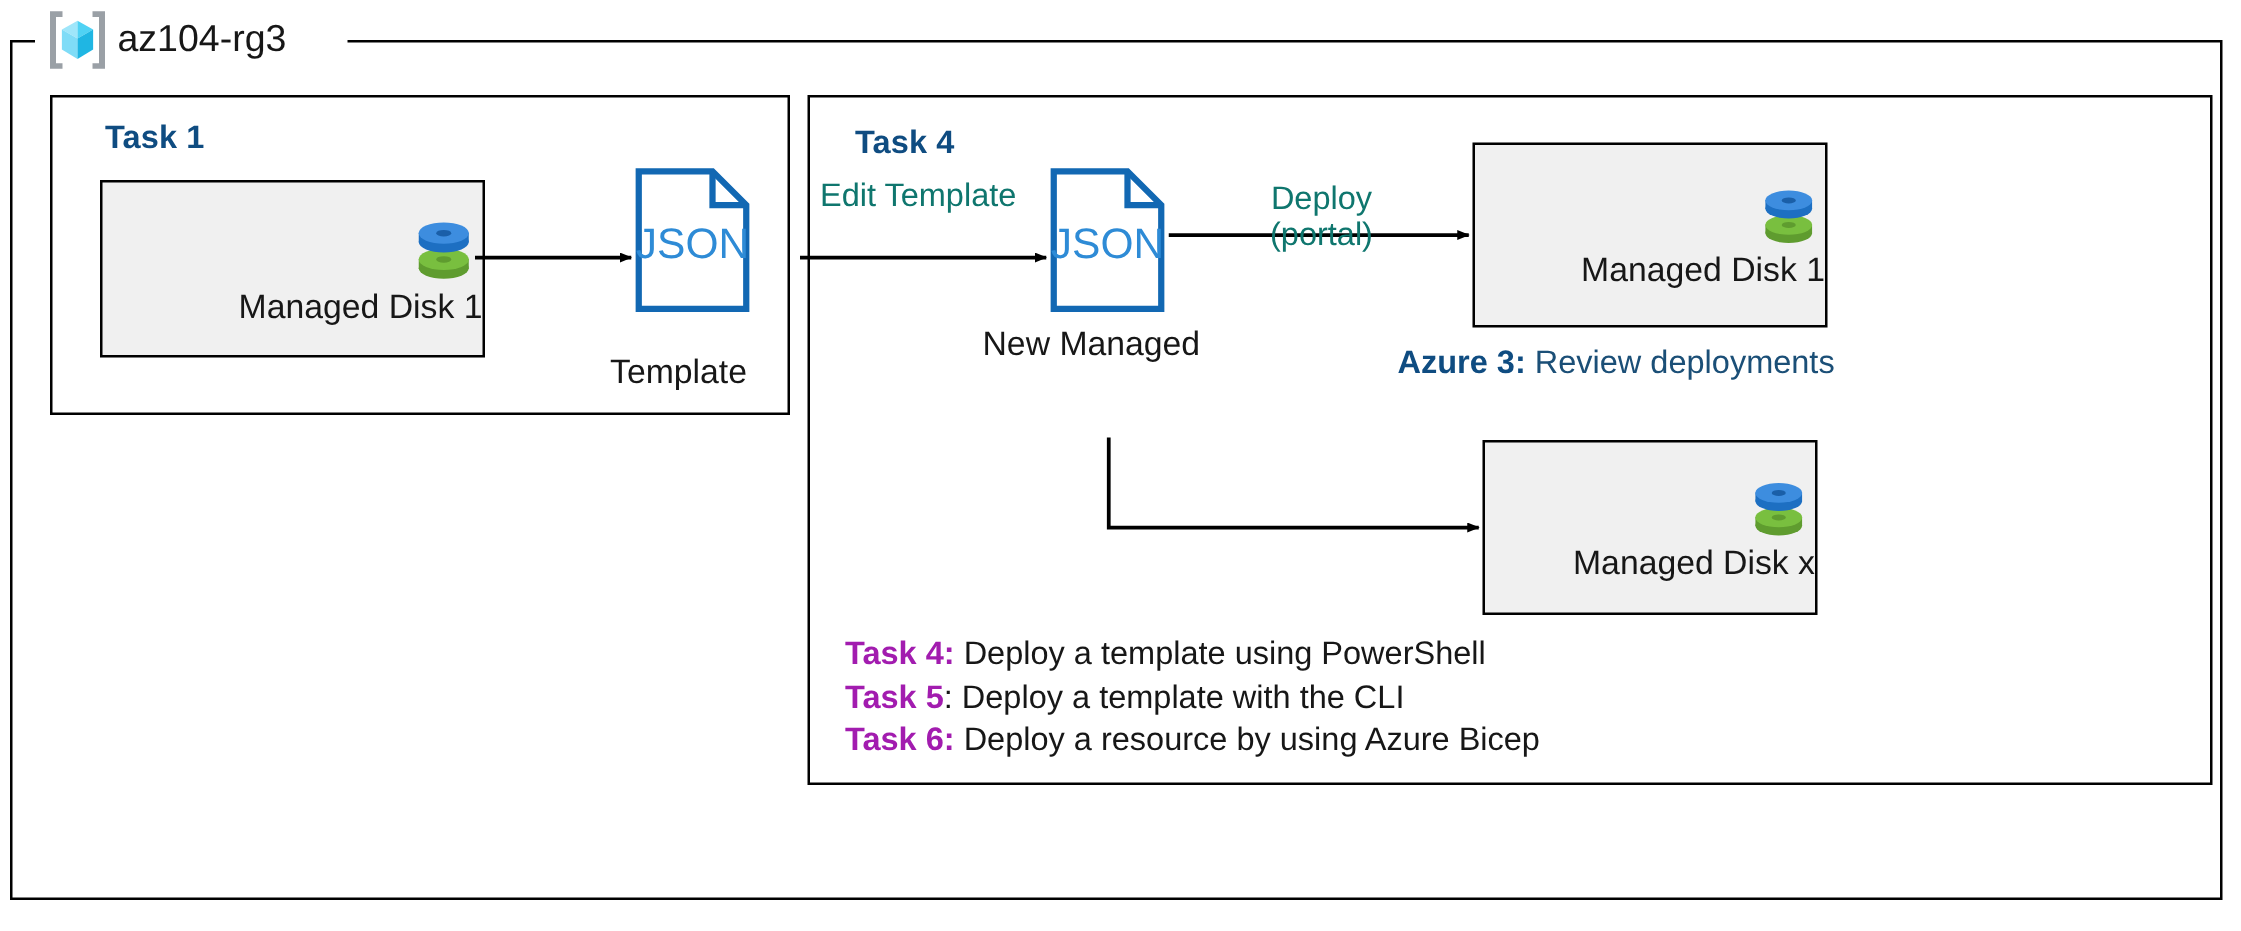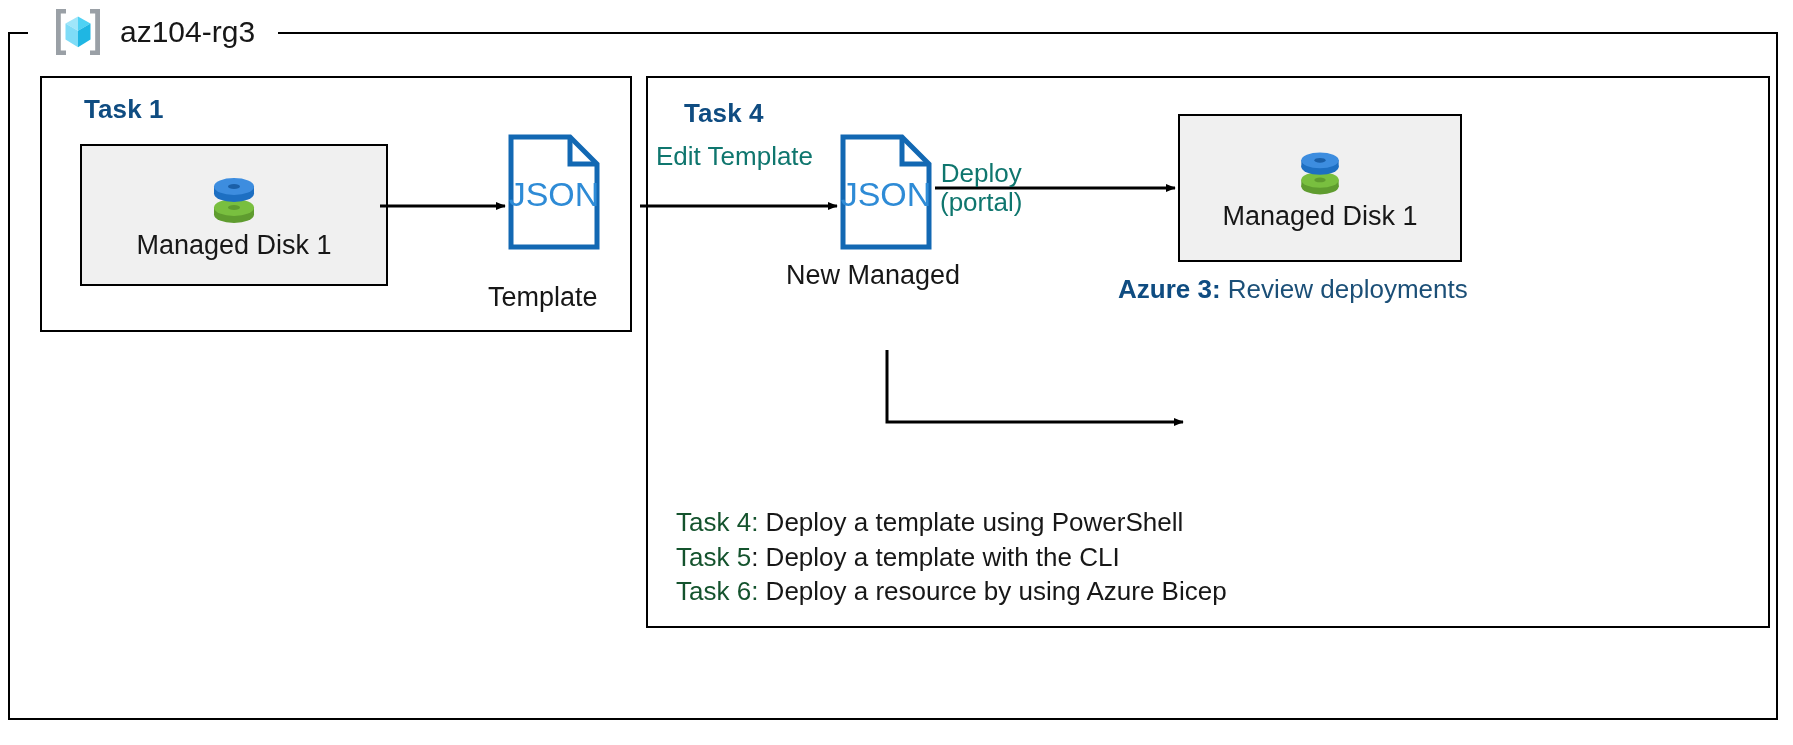--- a/index.html
+++ b/index.html
@@ -23,23 +23,23 @@
   }
   
   .rg-title-mask{
     position:absolute;
     left:28px; top:16px;
     width:250px; height:36px;
     background:#ffffff;
   }
   .rg-header{
     position:absolute;
-    left:50px; top:4px;
+    left:34px; top:4px;
     height:56px;
-    display:flex;align-items:center;gap:14px;
+    display:flex;align-items:center;gap:4px;
   }
   .rg-title{
     font-size:30px;
     color:#171717;
     white-space:nowrap;
     line-height:1;
   }
 
   
   .rg-icon{width:56px;height:56px;display:block;}
@@ -66,21 +66,21 @@
   .t2-heading{ left:684px; top:98px; }
 
   
   .res-box{
     position:absolute;
     background:#f0f0f0;
     border:2px solid #000;
     box-sizing:border-box;
     display:flex;
     flex-direction:column;
-    align-items:center;
+    align-items:flex-end;
     justify-content:center;
   }
   .res-box .disk-icon{display:block;}
   .res-label{
     font-size:27px;
     color:#171717;
     line-height:1.1;
     margin-top:2px;
     white-space:nowrap;
   }
@@ -107,42 +107,42 @@
 
   
   .edge-label{
     position:absolute;
     font-size:26px;
     color:#0f766e;
     white-space:nowrap;
     line-height:1.12;
   }
   .lbl-edit{ left:656px; top:142px; }
-  .lbl-deploy{ left:940px; top:144px; text-align:center;margin-top:15px; }
+  .lbl-deploy{ left:1016px; top:144px; text-align:center; }
 
   
   .note{
     position:absolute;
     font-size:26px;
     white-space:nowrap;
     line-height:1.35;
     color:#171717;
   }
   .note b{ color:#0f4c81; font-weight:bold; }
   .note-task3{ left:1118px; top:272px; color:#1b4f77; }
   .note-task3 b{ color:#0f4c81; }
 
   .notes-block{
     position:absolute;
     left:676px; top:505px;
     font-size:26px;
     line-height:1.33;
   }
   .notes-block .note-line{ white-space:nowrap; color:#171717; }
-  .notes-block .note-line b{ color:#14532d; font-weight:normal; }
+  .notes-block .note-line b{ color:#a21caf; font-weight:bold; }
 
   
   .bottom-strip{
     position:absolute;left:0;top:737px;width:1793px;height:8px;background:#ffffff;
   }
 </style>
 </head>
 <body>
 
 <div class="stage">
@@ -211,20 +211,33 @@
       <ellipse cx="31" cy="38.5" rx="20" ry="8.5" fill="#79bf3f"></ellipse>
       <ellipse cx="31" cy="38.5" rx="6" ry="2.6" fill="#5f9c2f"></ellipse>
       <ellipse cx="31" cy="24.5" rx="20" ry="8.5" fill="#1d6fc2"></ellipse>
       <rect x="11" y="17" width="40" height="8" fill="#1d6fc2"></rect>
       <ellipse cx="31" cy="17.5" rx="20" ry="8.5" fill="#3d8ddf"></ellipse>
       <ellipse cx="31" cy="17.5" rx="6" ry="2.6" fill="#1a5fa8"></ellipse>
     </svg>
     <div class="res-label">Managed Disk 1</div>
   </div>
 
+  <div class="res-box box-mdx">
+    <svg class="disk-icon" width="58" height="56" viewBox="0 0 62 60">
+      <ellipse cx="31" cy="45.5" rx="20" ry="8.5" fill="#5f9c2f"></ellipse>
+      <rect x="11" y="38" width="40" height="8" fill="#5f9c2f"></rect>
+      <ellipse cx="31" cy="38.5" rx="20" ry="8.5" fill="#79bf3f"></ellipse>
+      <ellipse cx="31" cy="38.5" rx="6" ry="2.6" fill="#5f9c2f"></ellipse>
+      <ellipse cx="31" cy="24.5" rx="20" ry="8.5" fill="#1d6fc2"></ellipse>
+      <rect x="11" y="17" width="40" height="8" fill="#1d6fc2"></rect>
+      <ellipse cx="31" cy="17.5" rx="20" ry="8.5" fill="#3d8ddf"></ellipse>
+      <ellipse cx="31" cy="17.5" rx="6" ry="2.6" fill="#1a5fa8"></ellipse>
+    </svg>
+    <div class="res-label">Managed Disk x</div>
+  </div>
 
   <svg class="wires" viewBox="0 0 1793 745">
     <defs>
       <marker id="arrow" markerWidth="10" markerHeight="8" refX="9.2" refY="4" orient="auto" markerUnits="userSpaceOnUse">
         <path d="M0,0 L10,4 L0,8 Z" fill="#000"></path>
       </marker>
     </defs>
 
     <line x1="380" y1="206" x2="505" y2="206" stroke="#000" stroke-width="3" marker-end="url(#arrow)"></line>
 

